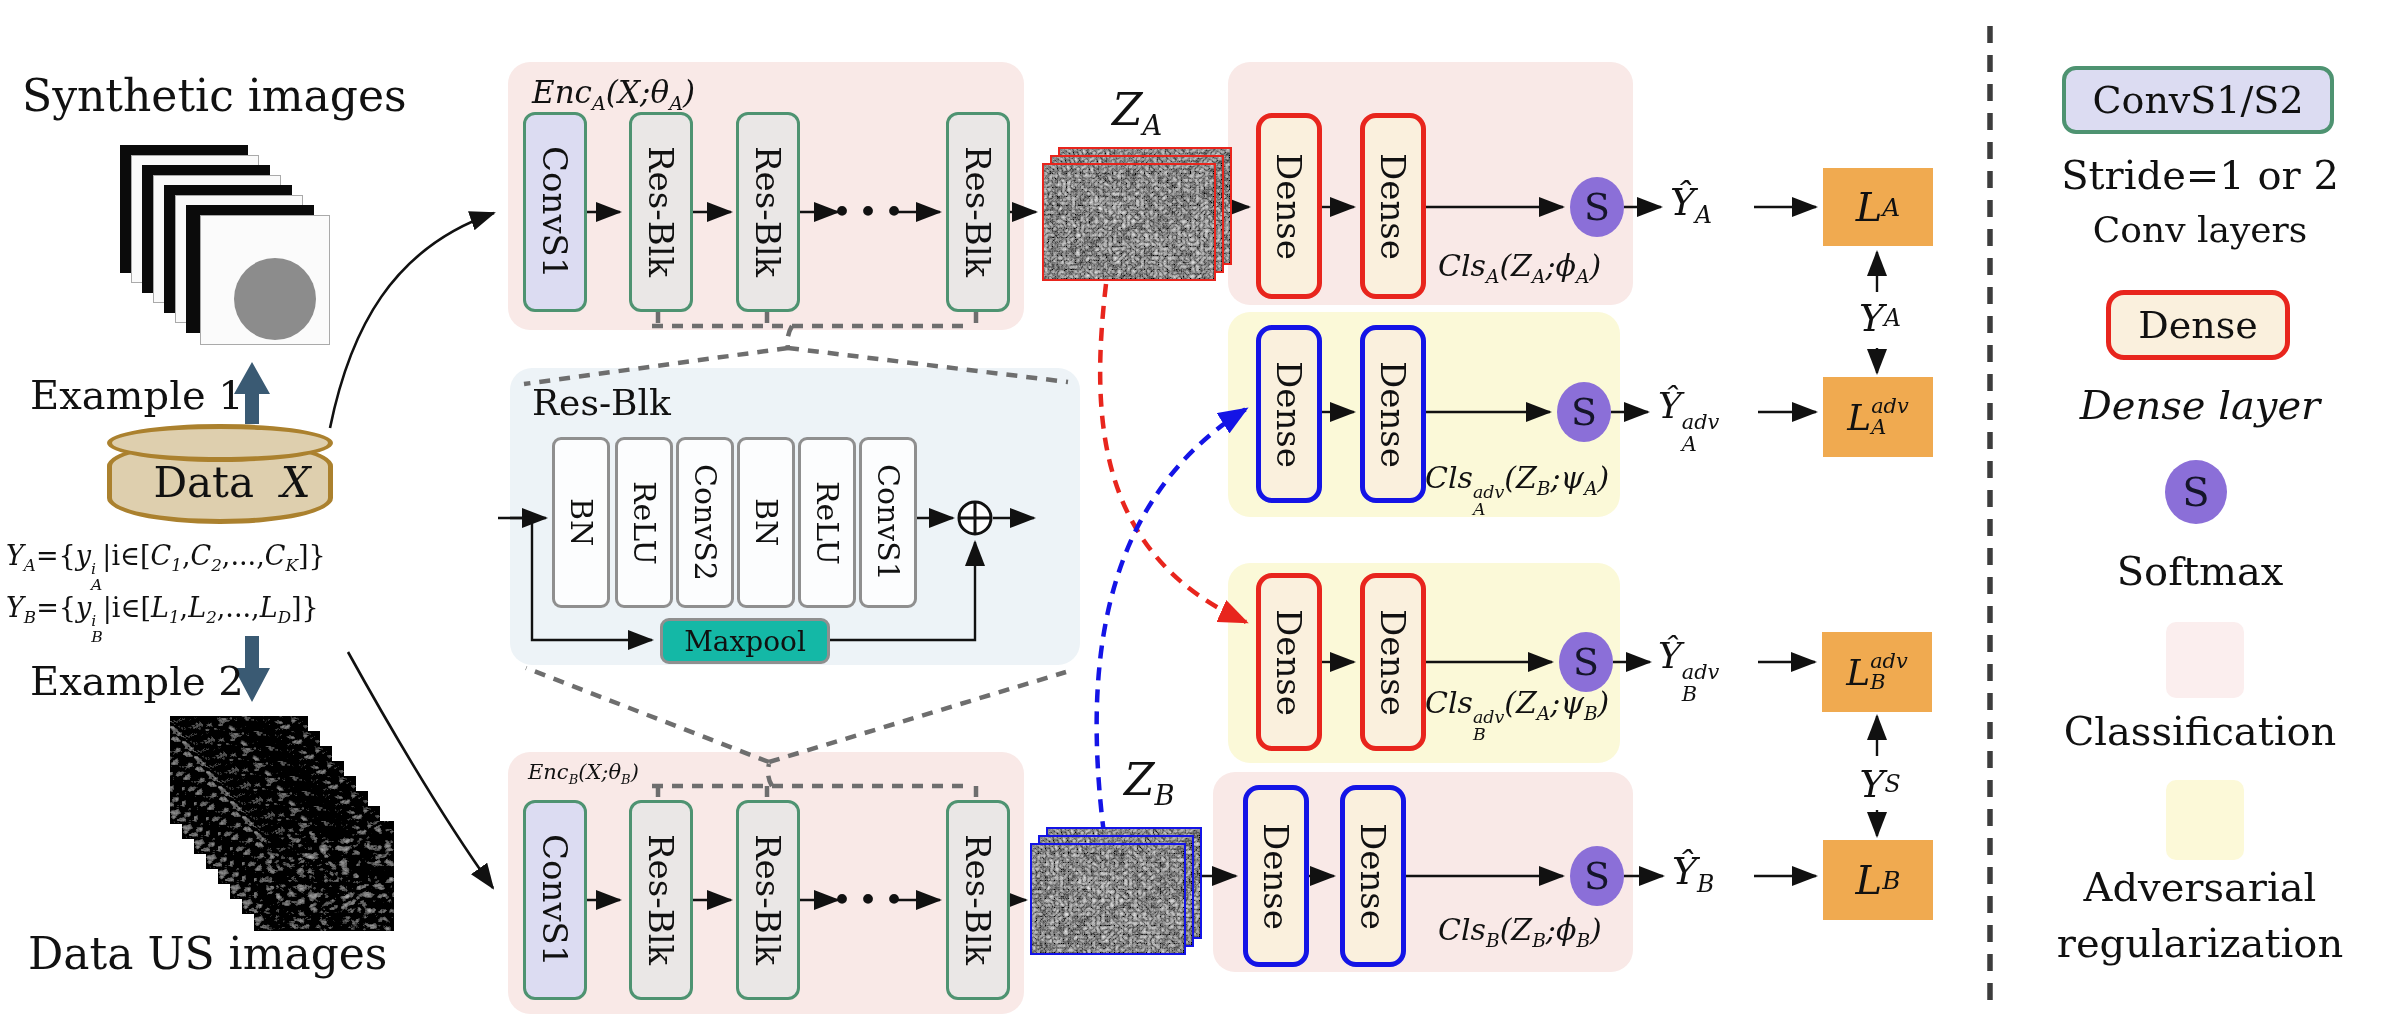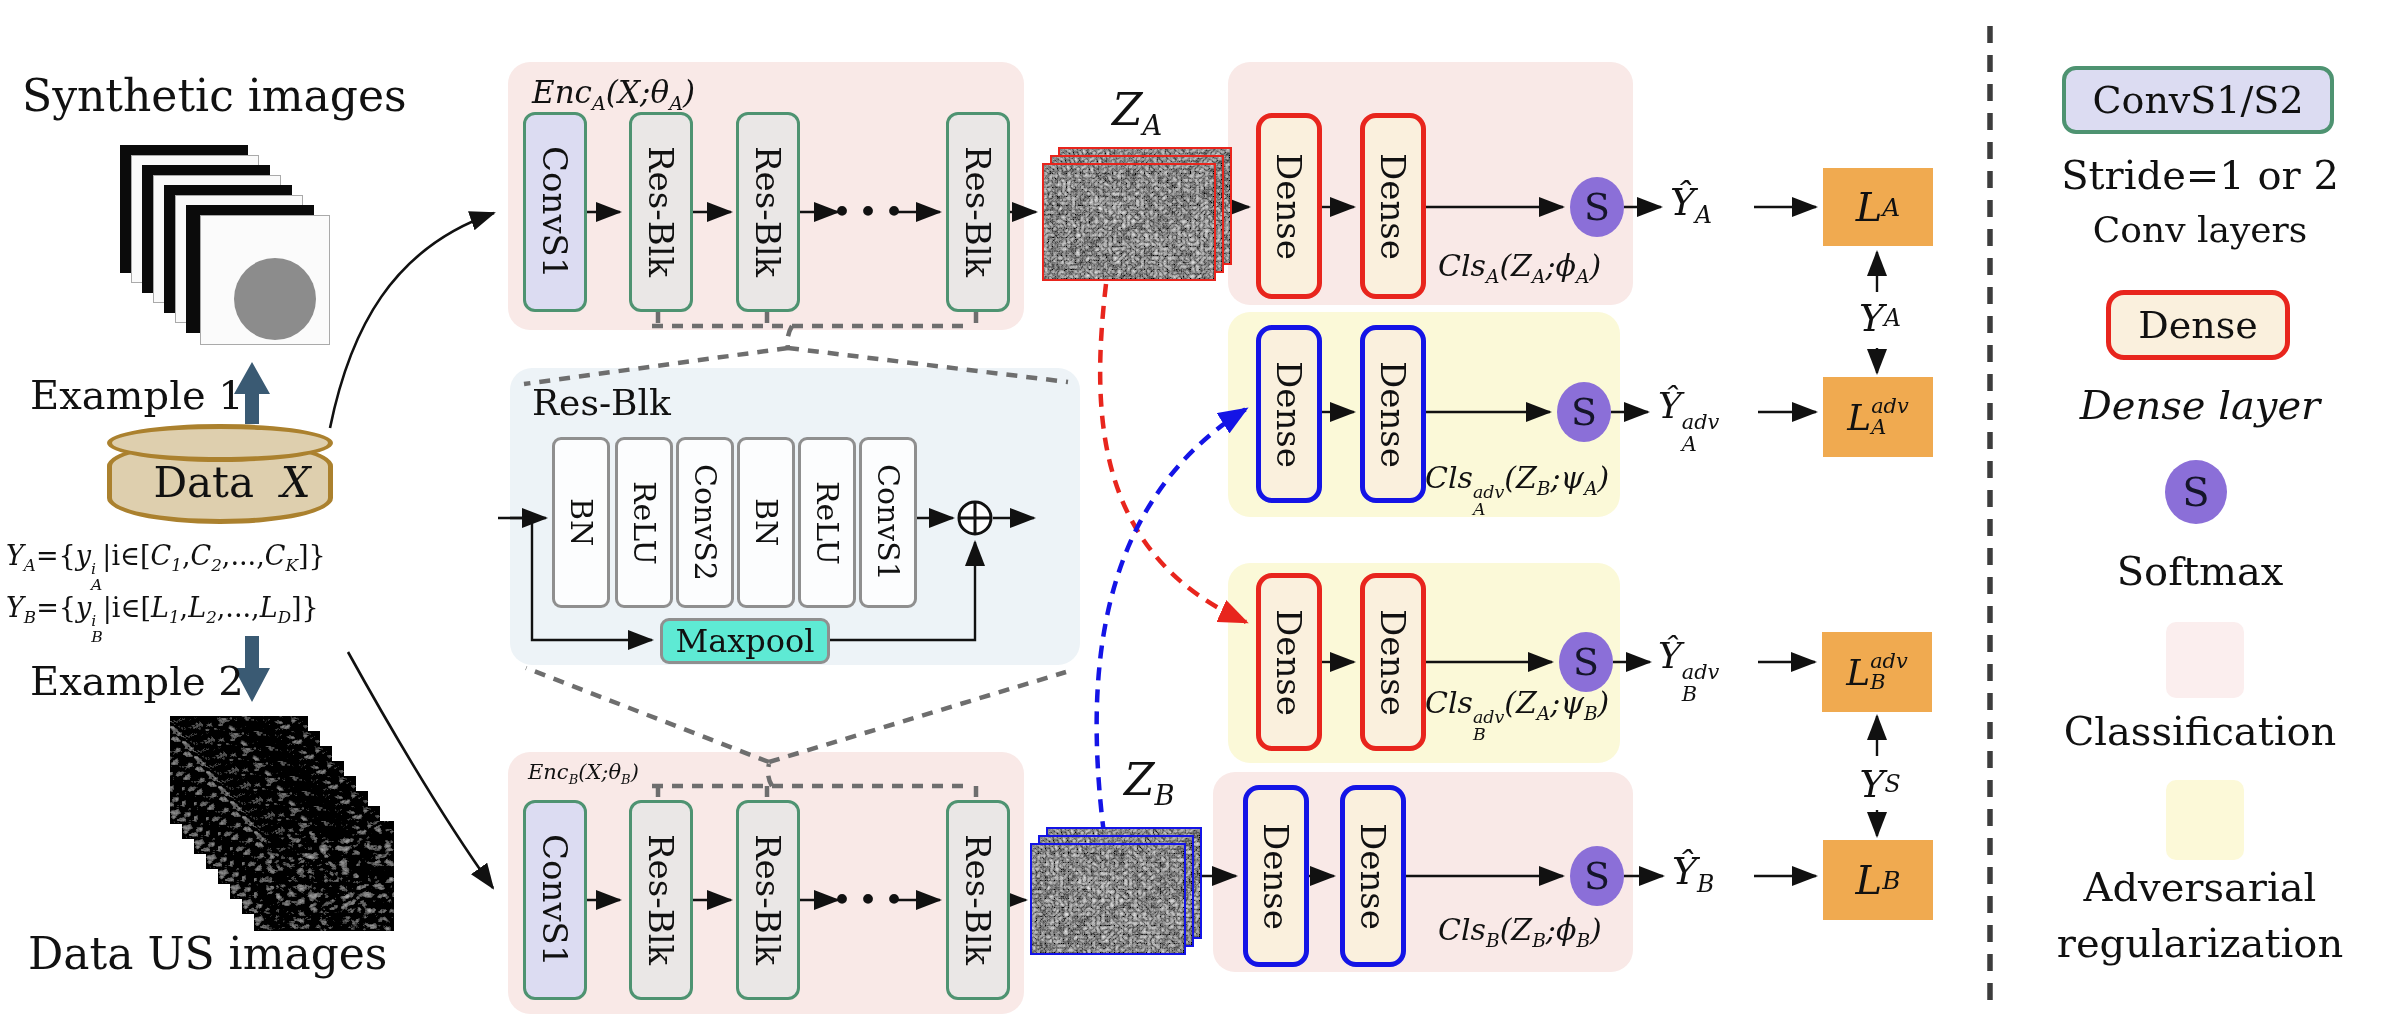--- a/index.html
+++ b/index.html
@@ -12,21 +12,21 @@
   .panel.blue{background:#edf3f7;}
   .vblk{position:absolute;writing-mode:vertical-rl;text-orientation:mixed;
         display:flex;align-items:center;justify-content:center;
         font-size:34px;border-radius:12px;box-sizing:border-box;background:#eae7e6;}
   .green{border:3.5px solid #4e9371;}
   .lav{background:#dcdcf2;}
   .inner{background:#fcfdfe;border:3.5px solid #8f8f8f;border-radius:9px;font-size:30px;}
   .dense{background:#faf0dd;border:5px solid #e8251d;border-radius:16px;font-size:34px;}
   .dense.blue-b{border-color:#1414e6;}
   .hblk{position:absolute;display:flex;align-items:center;justify-content:center;
-        background:#5eead4;border:3.5px solid #8f8f8f;border-radius:9px;font-size:32px;box-sizing:border-box;}
+        background:#14b8a6;border:3.5px solid #8f8f8f;border-radius:9px;font-size:28px;box-sizing:border-box;}
   .soft{position:absolute;background:#8b6fd8;border-radius:50%;display:flex;align-items:center;
         justify-content:center;font-size:38px;color:#15152a;}
   .loss{position:absolute;background:#f0aa50;display:flex;align-items:center;justify-content:center;
         font-style:italic;font-size:40px;}
   .lbl{position:absolute;white-space:nowrap;}
   .it{font-style:italic;}
   .ctr{display:flex;align-items:center;justify-content:center;text-align:center;}
   sub{font-size:62%;vertical-align:-0.35em;font-style:italic;}
   .ss{display:inline-flex;flex-direction:column;align-items:flex-start;font-size:58%;
       line-height:1.02;vertical-align:-0.55em;font-style:italic;}

